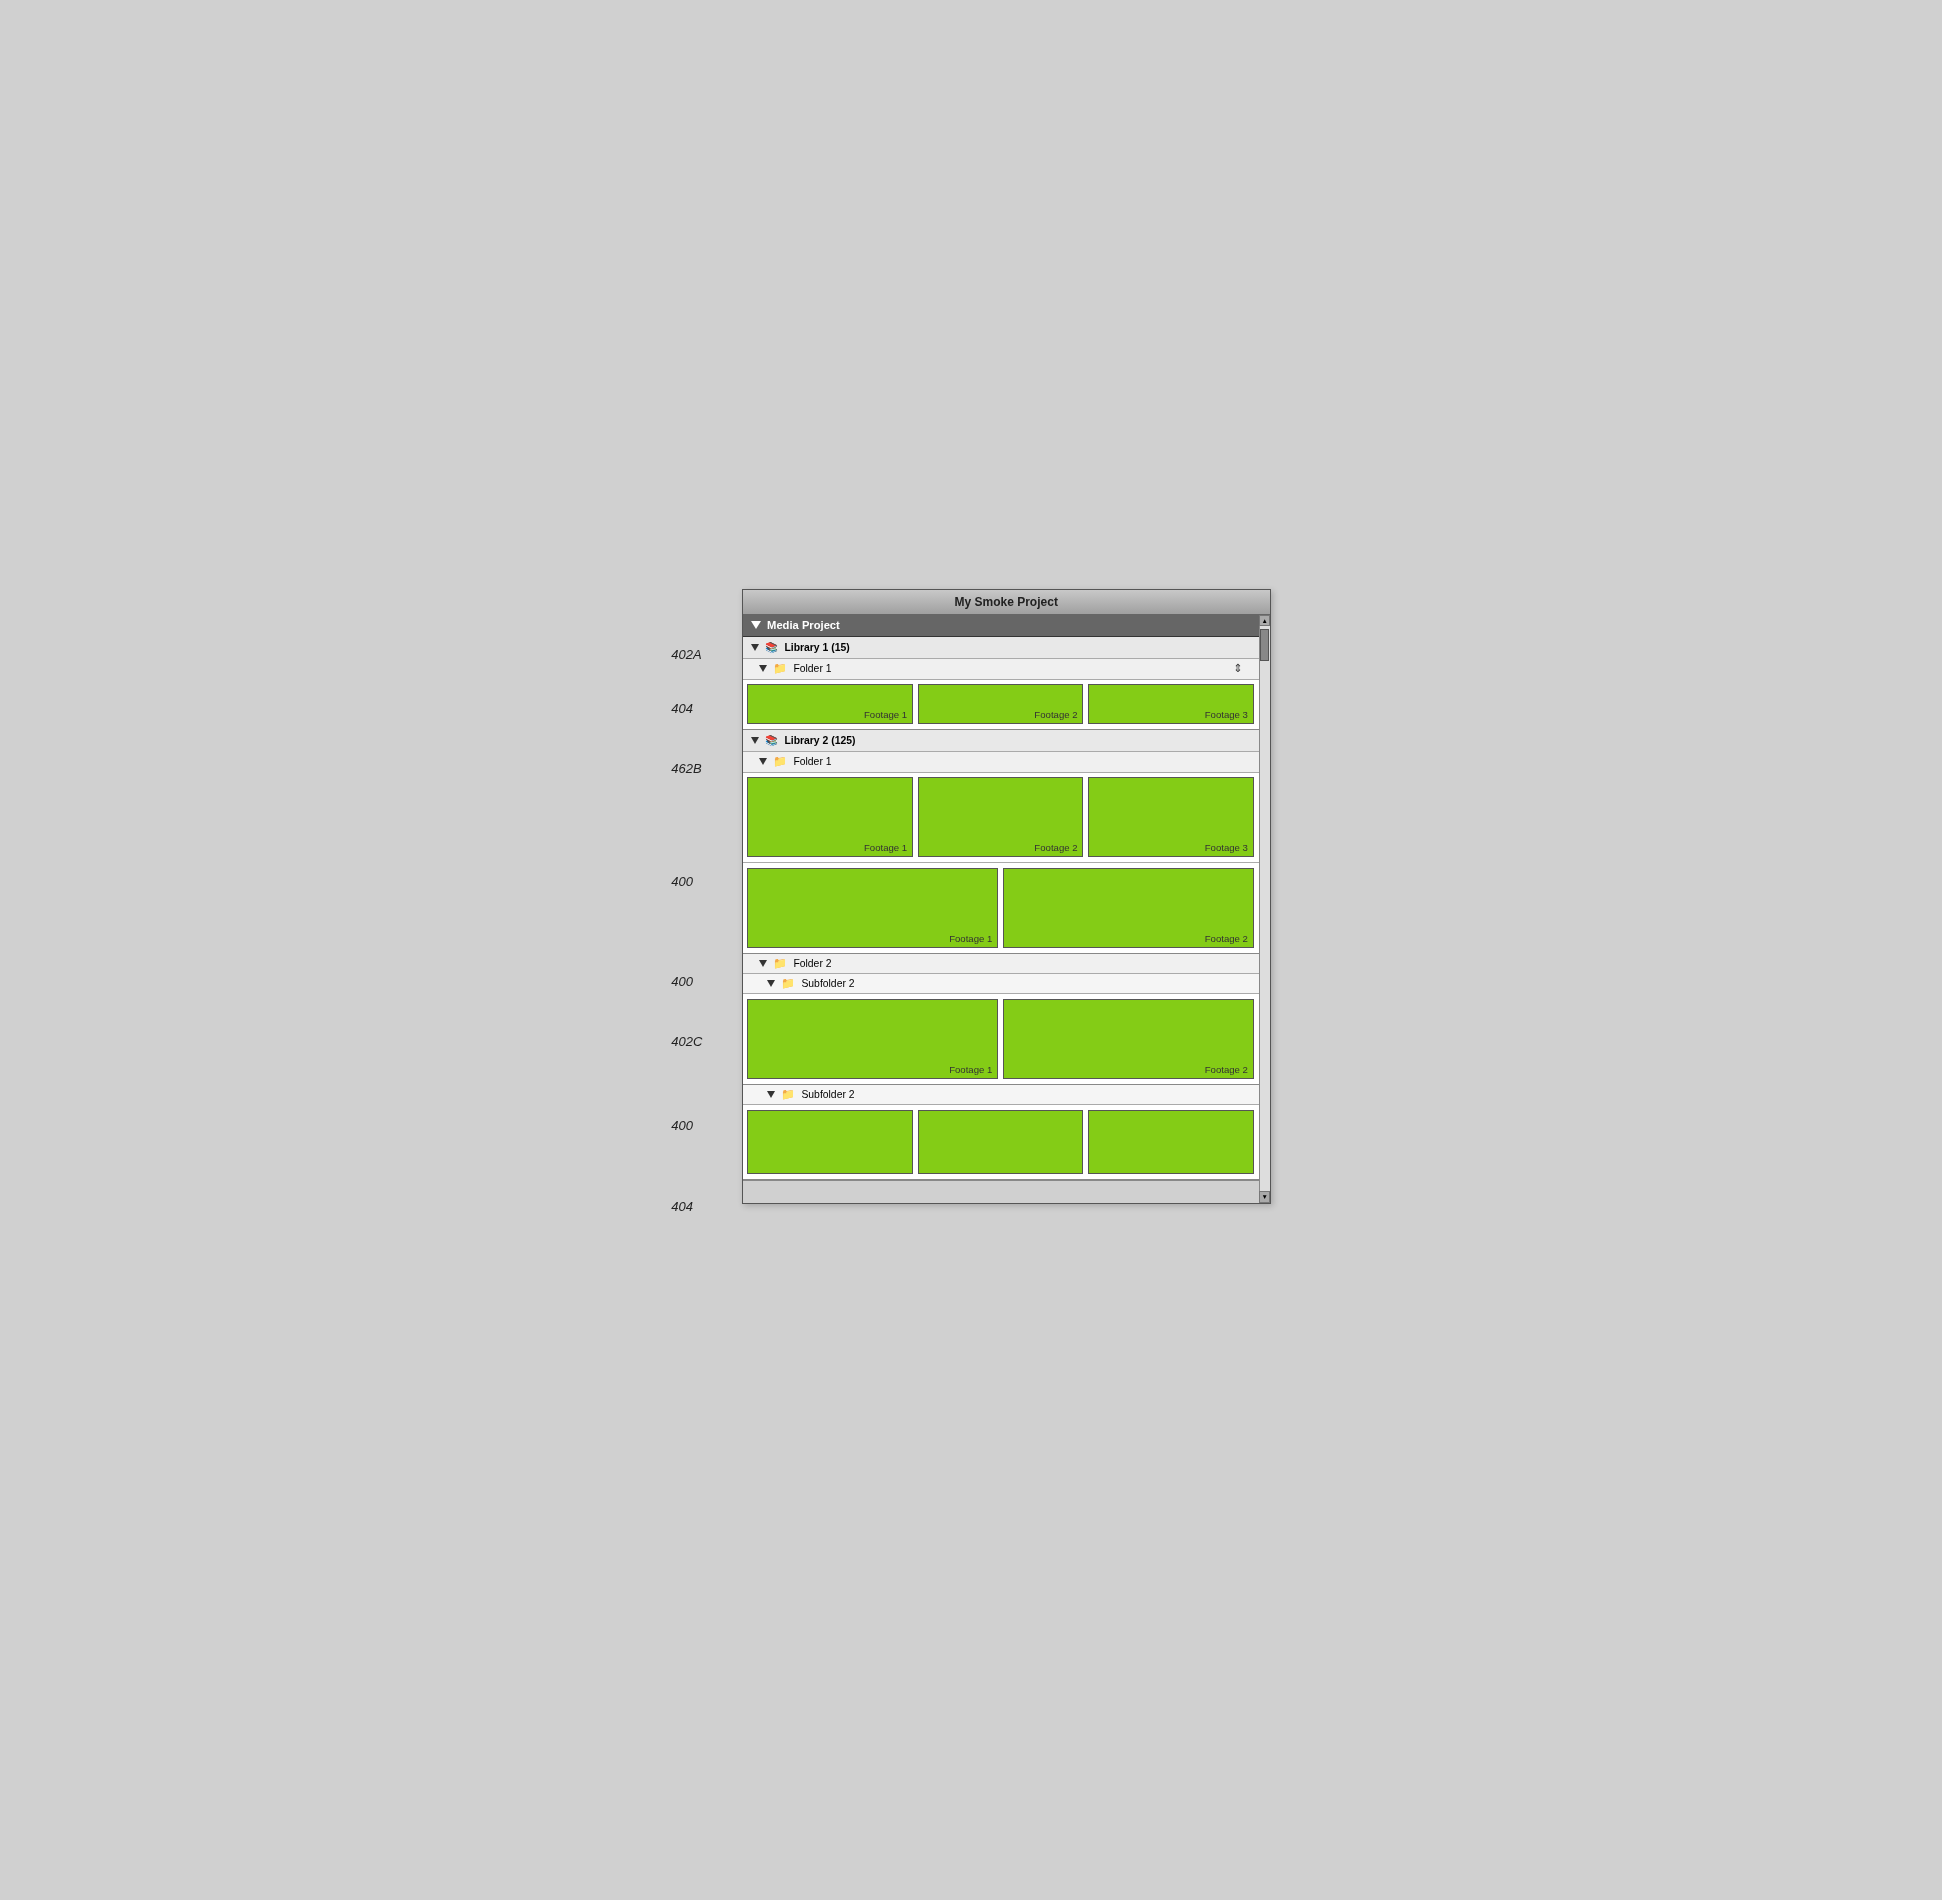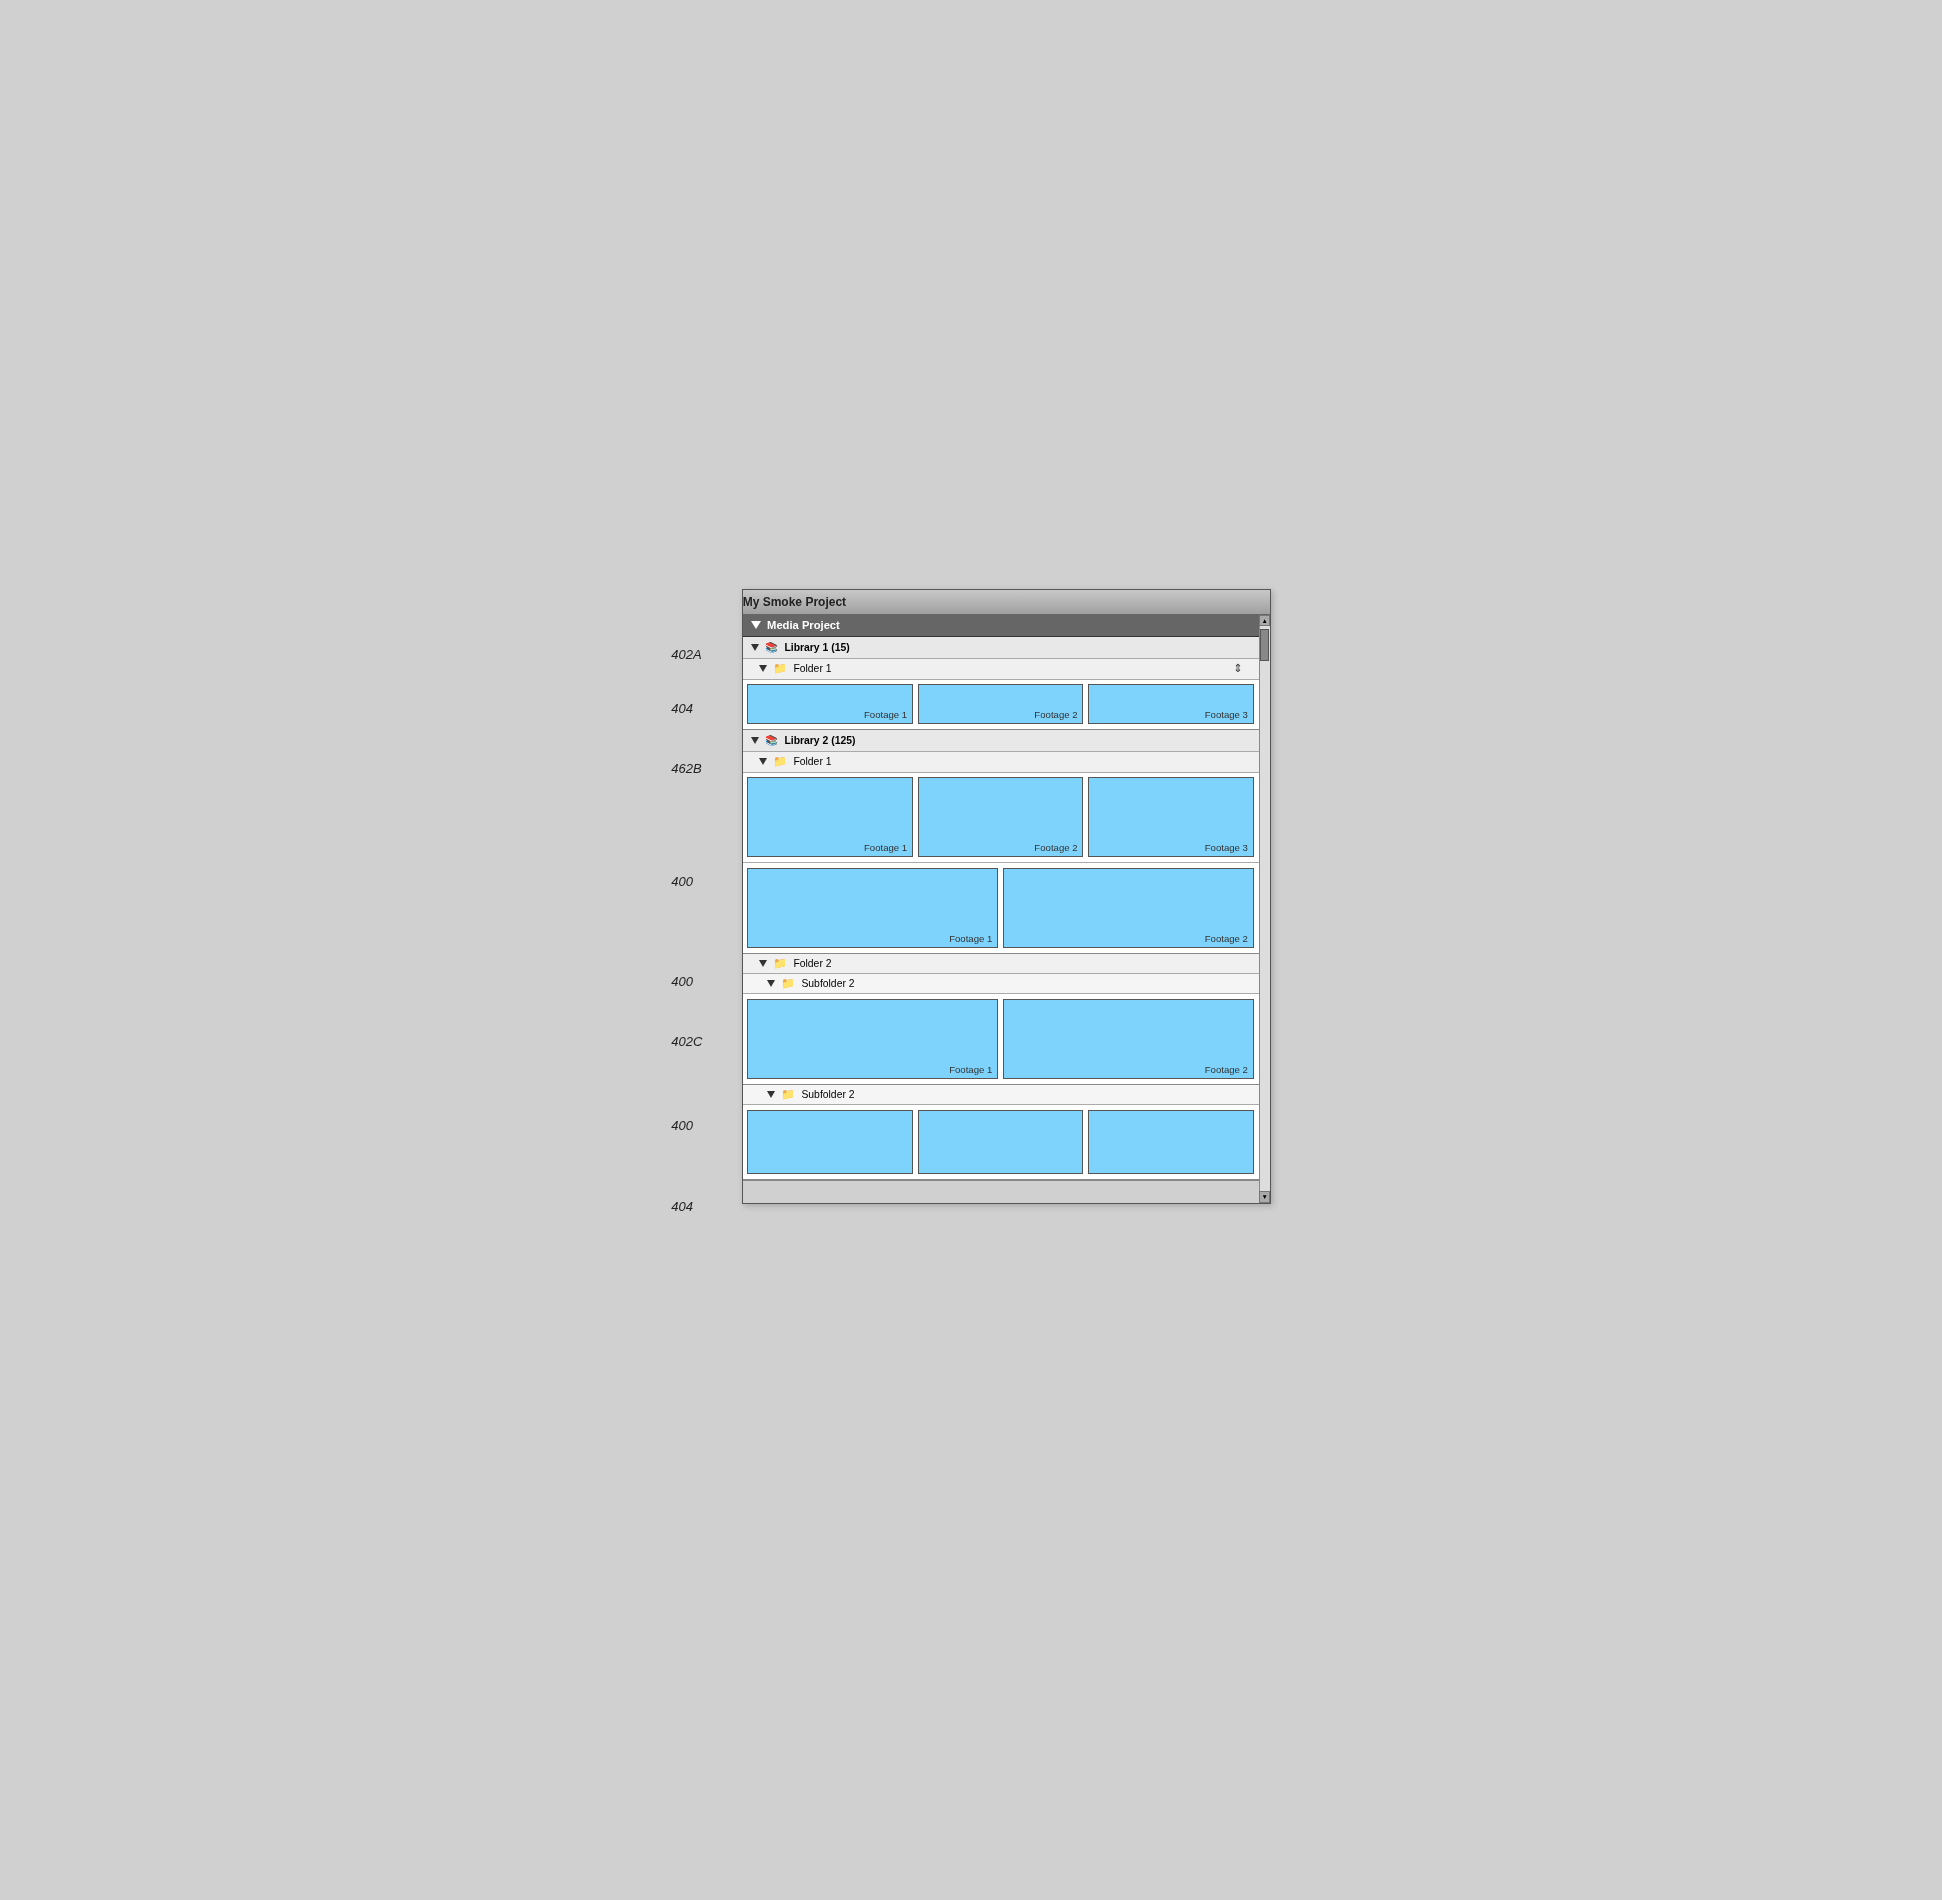--- a/index.html
+++ b/index.html
@@ -36,20 +36,21 @@
       background: #fff;
       width: 529px;
       display: flex;
       flex-direction: column;
       box-shadow: 1.6px 1.6px 6.4px rgba(0,0,0,0.2);
     }
     .title-bar {
       background: linear-gradient(to bottom, #c8c8c8, #a0a0a0);
       border-bottom: 1.6px solid #666;
       padding: 4.8px 0;
+      text-align: center;
       font-size: 12px;
       font-weight: bold;
       color: #222;
     }
     .scrollable-area {
       display: flex;
       flex-direction: row;
       flex: 1;
     }
     .content-area {
@@ -147,21 +148,21 @@
       background: #fff;
     }
     .footage-grid.cols3 {
       grid-template-columns: 1fr 1fr 1fr;
     }
     .footage-grid.cols2 {
       grid-template-columns: 1fr 1fr;
     }
     .footage-item {
       border: 1.6px solid #555;
-      background: #7dd3fc;
+      background: #84cc16;
       display: flex;
       flex-direction: column;
       align-items: flex-end;
       justify-content: flex-end;
       padding: 3.2px 4.8px;
       min-height: 48px;
       font-size: 9.6px;
       color: #333;
     }
     .footage-item.tall {

